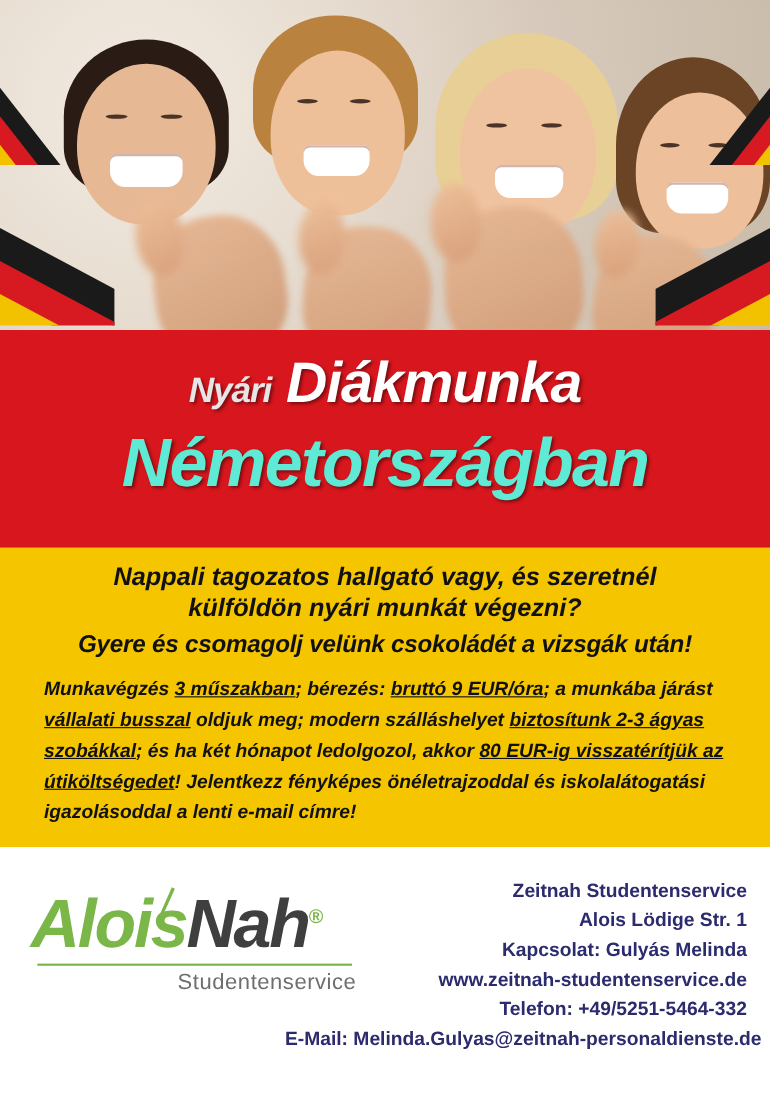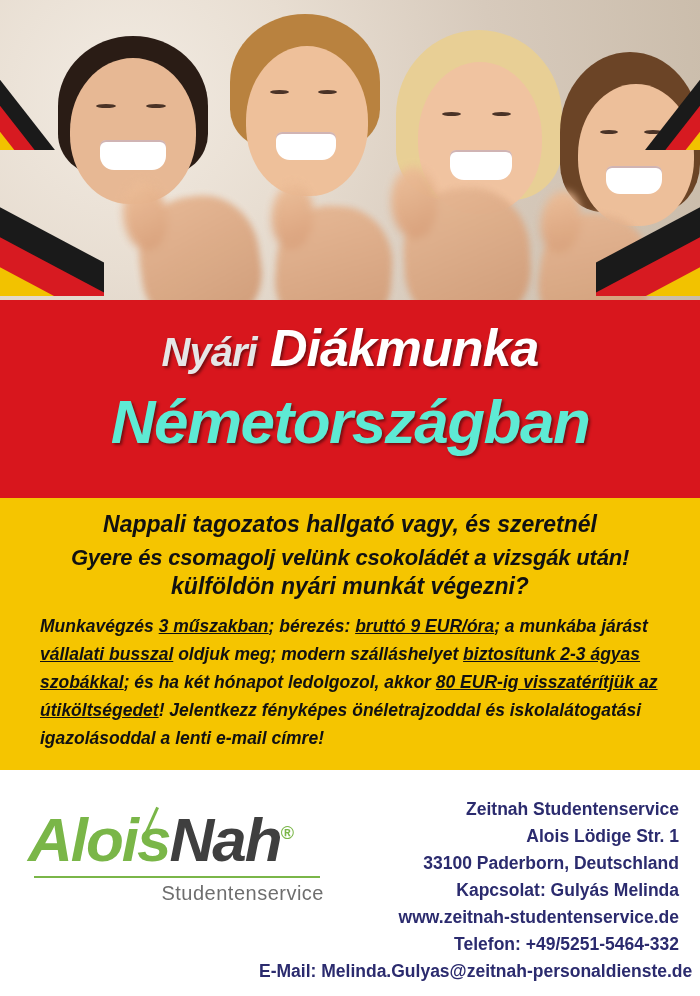--- a/index.html
+++ b/index.html
@@ -140,21 +140,21 @@
     text-align: center;
     font-size: 52px;
     font-weight: bold;
     font-style: italic;
     color: #ffffff;
     letter-spacing: -1px;
     text-shadow: 2px 2px 3px rgba(0,0,0,.45);
     white-space: nowrap;
   }
   .title-line1 .small {
-    font-size: 40px;
+    font-size: 32px;
     color: #e6e6e6;
     font-weight: bold;
     margin-top: 12px;
   }
   .title-line2 {
     position: absolute;
     left: 0; right: 0;
     top: 86px;
     text-align: center;
     font-size: 62px;
@@ -345,37 +345,36 @@
   <div class="red-band">
     <div class="title-line1">
       <span class="small">Nyári</span>
       <span>Diákmunka</span>
     </div>
     <div class="title-line2">Németországban</div>
   </div>
 
   <div class="yellow-band">
     <div class="sub sub1">Nappali tagozatos hallgató vagy, és szeretnél</div>
+    <div class="sub sub2">külföldön nyári munkát végezni?</div>
     <div class="sub sub3">Gyere és csomagolj velünk csokoládét a vizsgák után!</div>
-    <div class="sub sub2">külföldön nyári munkát végezni?</div>
     <div class="body-text" id="body-text"><span>Munkavégzés </span><u>3 műszakban</u><span>; bérezés: </span><u>bruttó 9 EUR/óra</u><span>; a munkába járást </span><u>vállalati busszal</u><span> oldjuk meg; modern szálláshelyet </span><u>biztosítunk 2-3 ágyas szobákkal</u><span>; és ha két hónapot ledolgozol, akkor </span><u>80 EUR-ig visszatérítjük az útiköltségedet</u><span>! Jelentkezz fényképes önéletrajzoddal és iskolalátogatási igazolásoddal a lenti e-mail címre!</span></div>
   </div>
 
   <div class="footer">
     <div class="logo-wrap">
       <div class="logo-main"><span>Alois</span><span class="dark">Nah</span><span class="reg">®</span></div>
       <div class="logo-tick"></div>
       <div class="logo-rule"></div>
       <div class="logo-sub">Studentenservice</div>
     </div>
 
     <div class="contact">
       <div class="line">Zeitnah Studentenservice</div>
       <div class="line">Alois Lödige Str. 1</div>
-      <div class="line">33100 Paderborn, Deutschland</div>
       <div class="line">Kapcsolat: Gulyás Melinda</div>
       <div class="line">www.zeitnah-studentenservice.de</div>
       <div class="line">Telefon: +49/5251-5464-332</div>
       <div class="line">E-Mail: Melinda.Gulyas@zeitnah-personaldienste.de</div>
     </div>
   </div>
 
 </div>
 
 </body></html>

